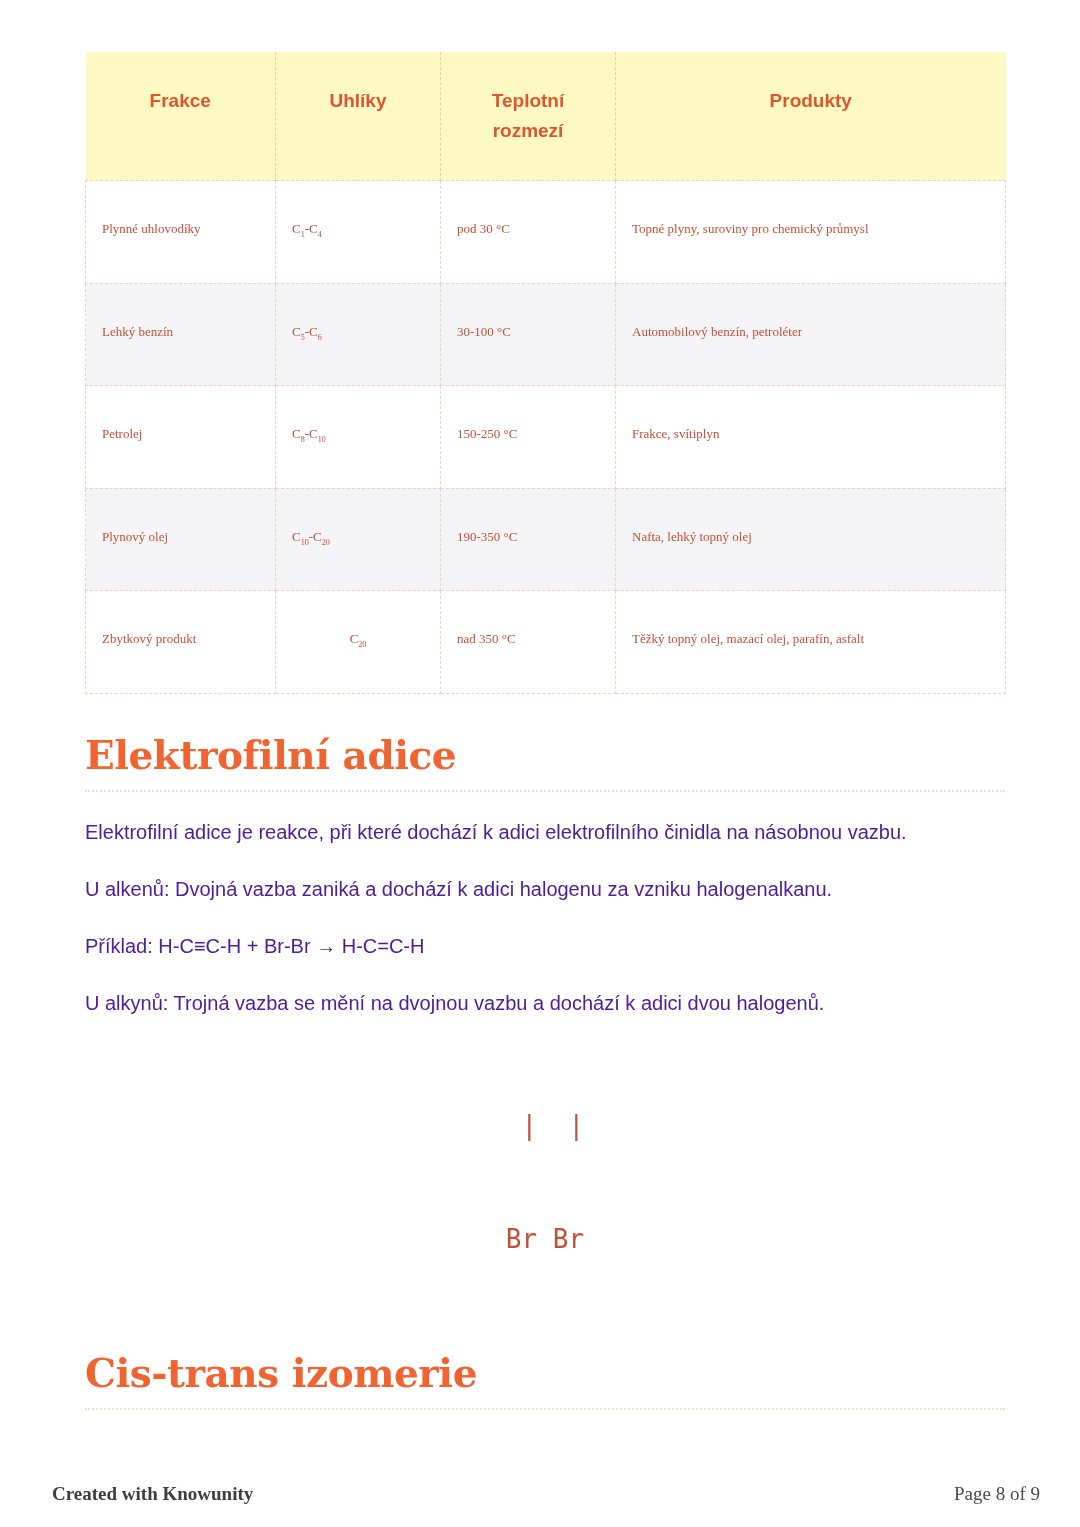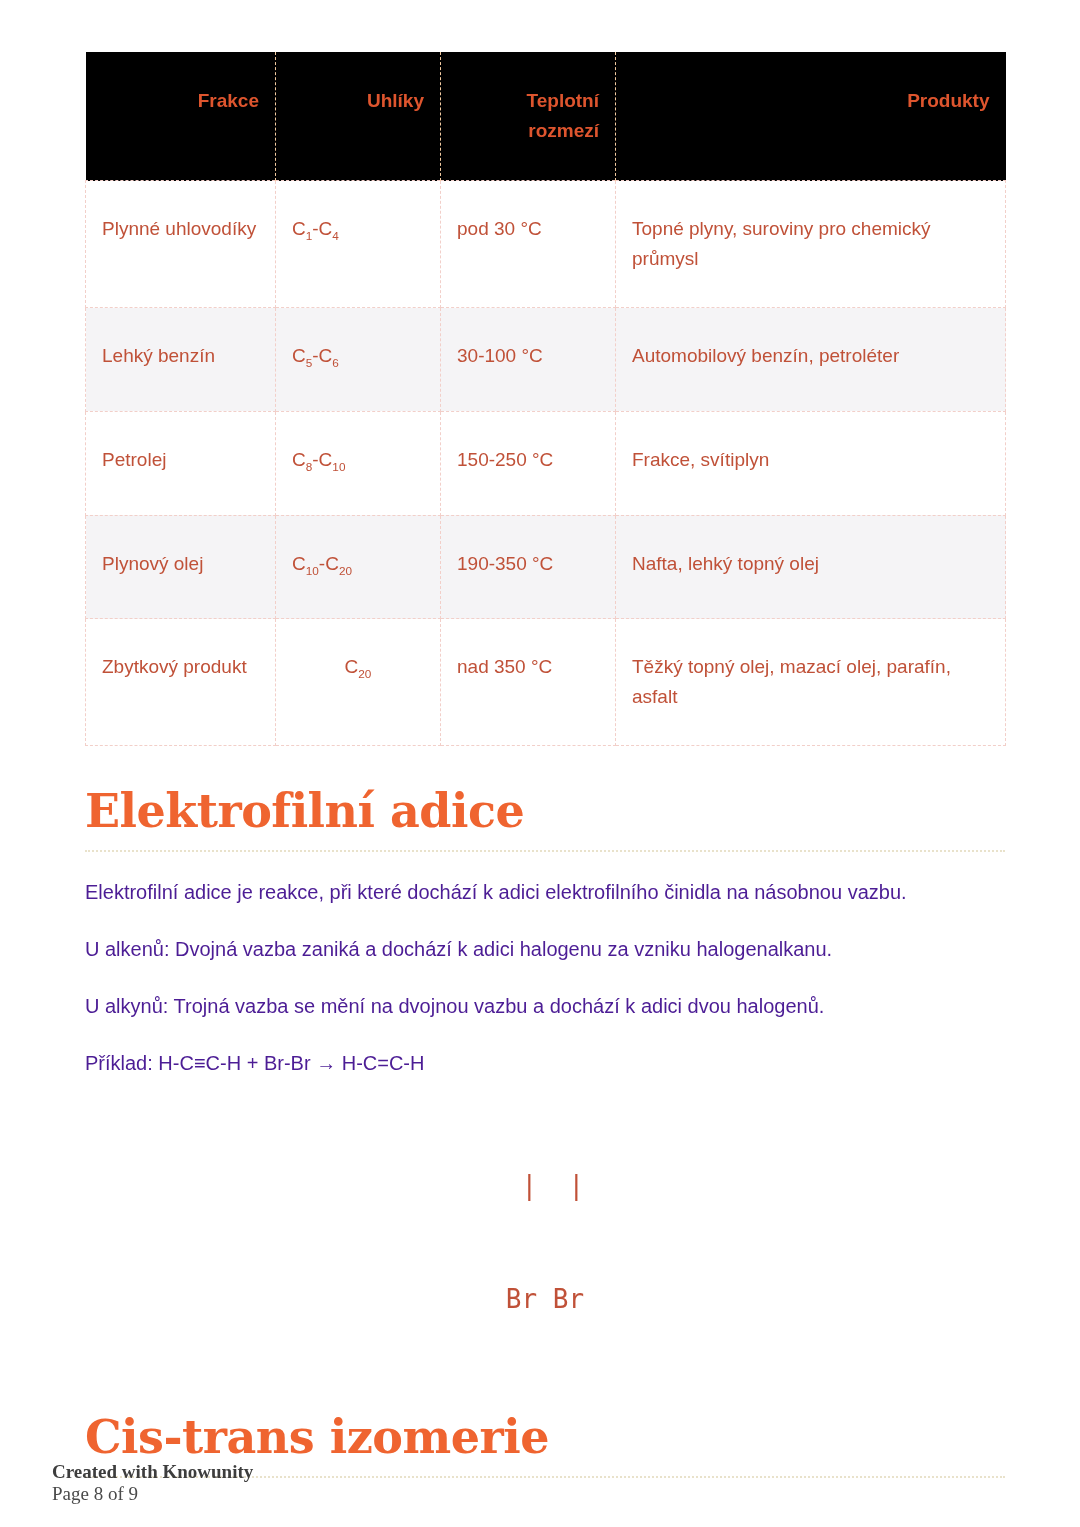--- a/index.html
+++ b/index.html
@@ -7,54 +7,54 @@
     width:1080px;height:1527px;position:relative;background:#ffffff;
     font-family:"Liberation Sans", sans-serif;overflow:hidden;
   }
   .content{position:absolute;left:85px;top:0;width:920px;}
 
   
   table.fractions{
     border-collapse:collapse;table-layout:fixed;width:920px;margin-top:52px;
   }
   table.fractions th{
-    background:#000000;color:#DE552E;font-weight:bold;text-align:right;
+    background:#fef9c3;color:#DE552E;font-weight:bold;text-align:center;
     vertical-align:top;padding:34px 16px;font-size:19px;line-height:30px;
     border-left:1px dashed #F3CBA0;
   }
   table.fractions th:first-child{border-left:none;}
   table.fractions td{
-    vertical-align:top;padding:33px 16px;font-size:19px;line-height:30px;
-    color:#C05138;border:1px dashed #F2CFC9;
+    vertical-align:top;padding:33px 16px;font-size:13px;line-height:30px;
+    color:#C05138;border:1px dashed #F2CFC9;font-family:Liberation Serif, serif;
   }
   table.fractions tbody tr:nth-child(even){background:#F5F4F6;}
   table.fractions tbody tr:last-child td:nth-child(2){text-align:center;}
   sub{font-size:0.62em;}
 
   
   h2.section-title{
-    font-family:"DejaVu Serif", serif;font-weight:bold;font-size:46px;
+    font-family:"DejaVu Serif", serif;font-weight:bold;font-size:39px;
     color:#EF6430;margin:38px 0 0 0;padding-bottom:12px;
     border-bottom:2px dotted #E9E2CB;letter-spacing:-0.5px;
   }
   p.body-text{
     font-size:20px;line-height:33px;color:#4c1d95;margin:24px 0 0 0;
   }
   .chem-diagram{
     text-align:center;font-family:"DejaVu Sans Mono", monospace;
     color:#C05138;font-size:26px;white-space:pre;
   }
   .chem-line1{margin-top:32px;line-height:26px;}
   .chem-line2{margin-top:28px;line-height:26px;text-align:center;}
 
   
   .page-footer{
     position:absolute;left:52px;right:40px;bottom:22px;
     display:flex;justify-content:space-between;align-items:baseline;
-    font-family:"Liberation Serif", serif;font-size:19px;color:#4a4a4a;flex-direction:column;
+    font-family:"Liberation Serif", serif;font-size:19px;color:#4a4a4a;
   }
   .page-footer .brand{font-weight:bold;color:#3d3d3d;}
 </style>
 </head>
 <body>
 
 <div class="content">
 
   <table class="fractions">
     <colgroup>
@@ -102,22 +102,22 @@
         <td>nad 350 °C</td>
         <td>Těžký topný olej, mazací olej, parafín, asfalt</td>
       </tr>
     </tbody>
   </table>
 
   <section>
     <h2 class="section-title">Elektrofilní adice</h2>
     <p class="body-text">Elektrofilní adice je reakce, při které dochází k adici elektrofilního činidla na násobnou vazbu.</p>
     <p class="body-text">U alkenů: Dvojná vazba zaniká a dochází k adici halogenu za vzniku halogenalkanu.</p>
+    <p class="body-text">Příklad: H-C≡C-H + Br-Br → H-C=C-H</p>
     <p class="body-text">U alkynů: Trojná vazba se mění na dvojnou vazbu a dochází k adici dvou halogenů.</p>
-    <p class="body-text">Příklad: H-C≡C-H + Br-Br → H-C=C-H</p>
     <div class="chem-diagram">
       <div class="chem-line1"> |  |</div>
       <div class="chem-line2">Br Br</div>
     </div>
   </section>
 
   <section>
     <h2 class="section-title">Cis-trans izomerie</h2>
 
   </section>

